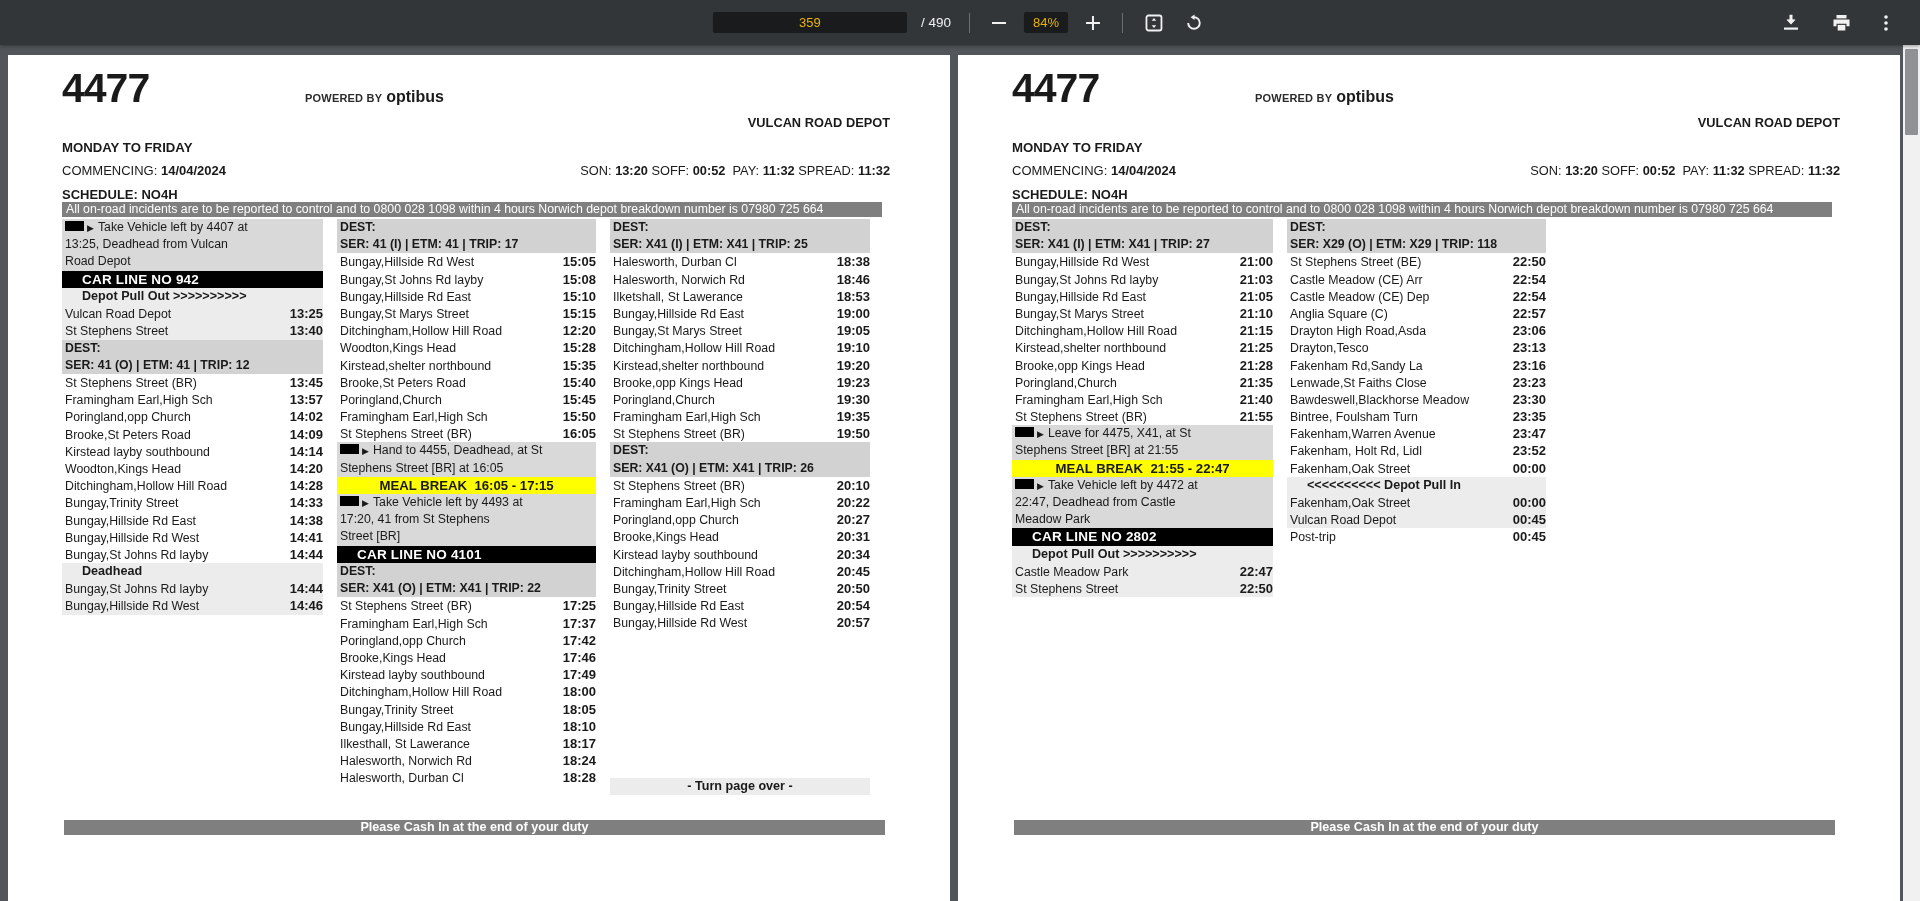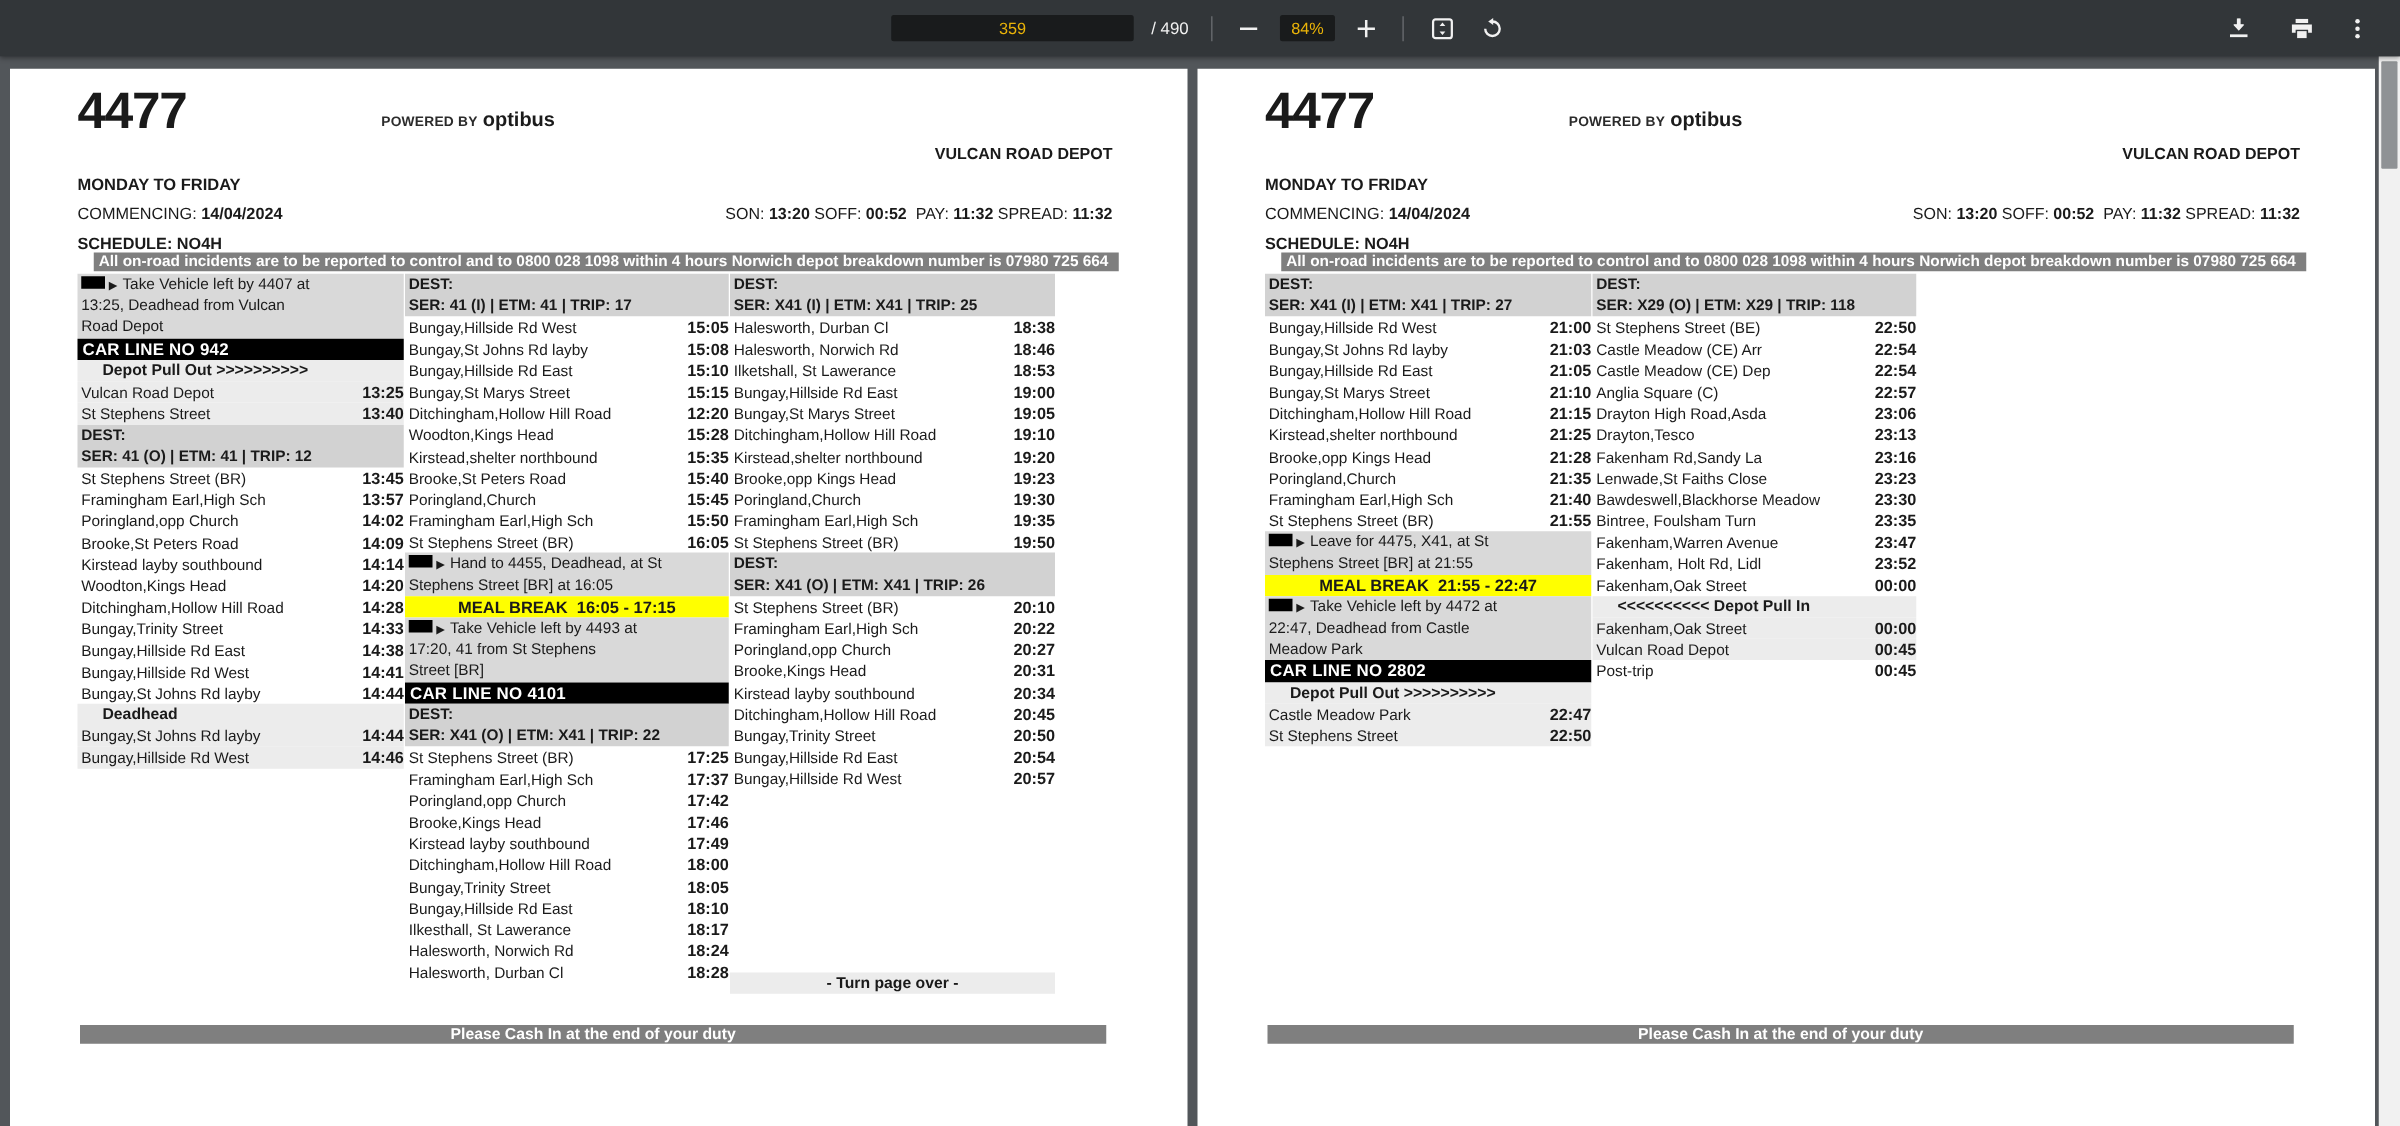--- a/index.html
+++ b/index.html
@@ -43,44 +43,44 @@
   .powered-by { font-size:11px; font-weight:700; color:#2b2b2b; letter-spacing:.2px; }
   .brand { font-size:16px; font-weight:700; color:#1b1b1b; margin-left:4px; }
   .depot { position:absolute; top:52px; right:0; font-size:12.8px; font-weight:700; }
   .days { position:absolute; top:77px; left:0; font-size:13.2px; font-weight:700; }
   .commencing { position:absolute; top:100px; left:0; font-size:13px; }
   .commencing b { font-weight:700; }
   .stats { position:absolute; top:100px; right:0; font-size:12.8px; white-space:pre; }
   .stats b { font-weight:700; }
   .schedule { position:absolute; top:124px; left:0; font-size:13px; font-weight:700; }
 
-  .banner { background:#7f7f7f; color:#fff; font-weight:700; font-size:12.3px;
+  .banner { background:#7f7f7f; color:#fff; font-weight:400; font-size:12.3px;
     height:15px; line-height:15px; padding-left:4px; white-space:nowrap;
-    overflow:hidden; width:820px;margin-left:13px; }
+    overflow:hidden; width:820px; }
 
   .table-area { margin-top:2px; height:598px; display:grid;
-    grid-template-columns:261px 259px 260px; column-gap:1px; align-items:start; }
+    grid-template-columns:261px 259px 260px; column-gap:14px; align-items:start; }
   .col { display:block; }
 
   .row { display:flex; justify-content:space-between; align-items:baseline;
     height:17.2px; line-height:17.2px; font-size:12.3px; padding-left:3px; }
   .row .t { font-weight:700; font-size:13px; }
   .shade { background:#ececec; }
 
   .dest { background:#d2d2d2; padding-left:3px; }
   .dest div { font-weight:700; font-size:12.3px; height:17.2px; line-height:17.2px; }
 
   .note { background:#d9d9d9; padding-left:3px; }
   .note div { font-size:12.3px; height:17.2px; line-height:17.2px; white-space:nowrap; }
   .sq { display:inline-block; width:19px; height:10px; background:#000;
     vertical-align:baseline; margin-right:3px; }
   .tri { font-size:9px; margin-right:4px; }
 
   .carline { background:#000; color:#fff; font-weight:700; font-size:13.5px;
-    height:17.5px; line-height:17.5px; padding-left:4px; letter-spacing:.2px; }
+    height:17.5px; line-height:17.5px; padding-left:20px; letter-spacing:.2px; }
 
   .subhead { background:#ececec; font-weight:700; font-size:12.6px; height:17.2px;
     line-height:17.2px; padding-left:20px; }
 
   .meal { background:#ffff00; font-weight:700; font-size:13.2px; text-align:center;
     height:17.2px; line-height:17.2px; white-space:pre; }
 
   .turnover { background:#ececec; font-weight:700; font-size:12.6px;
     text-align:center; height:17.2px; line-height:17.2px; }
 

